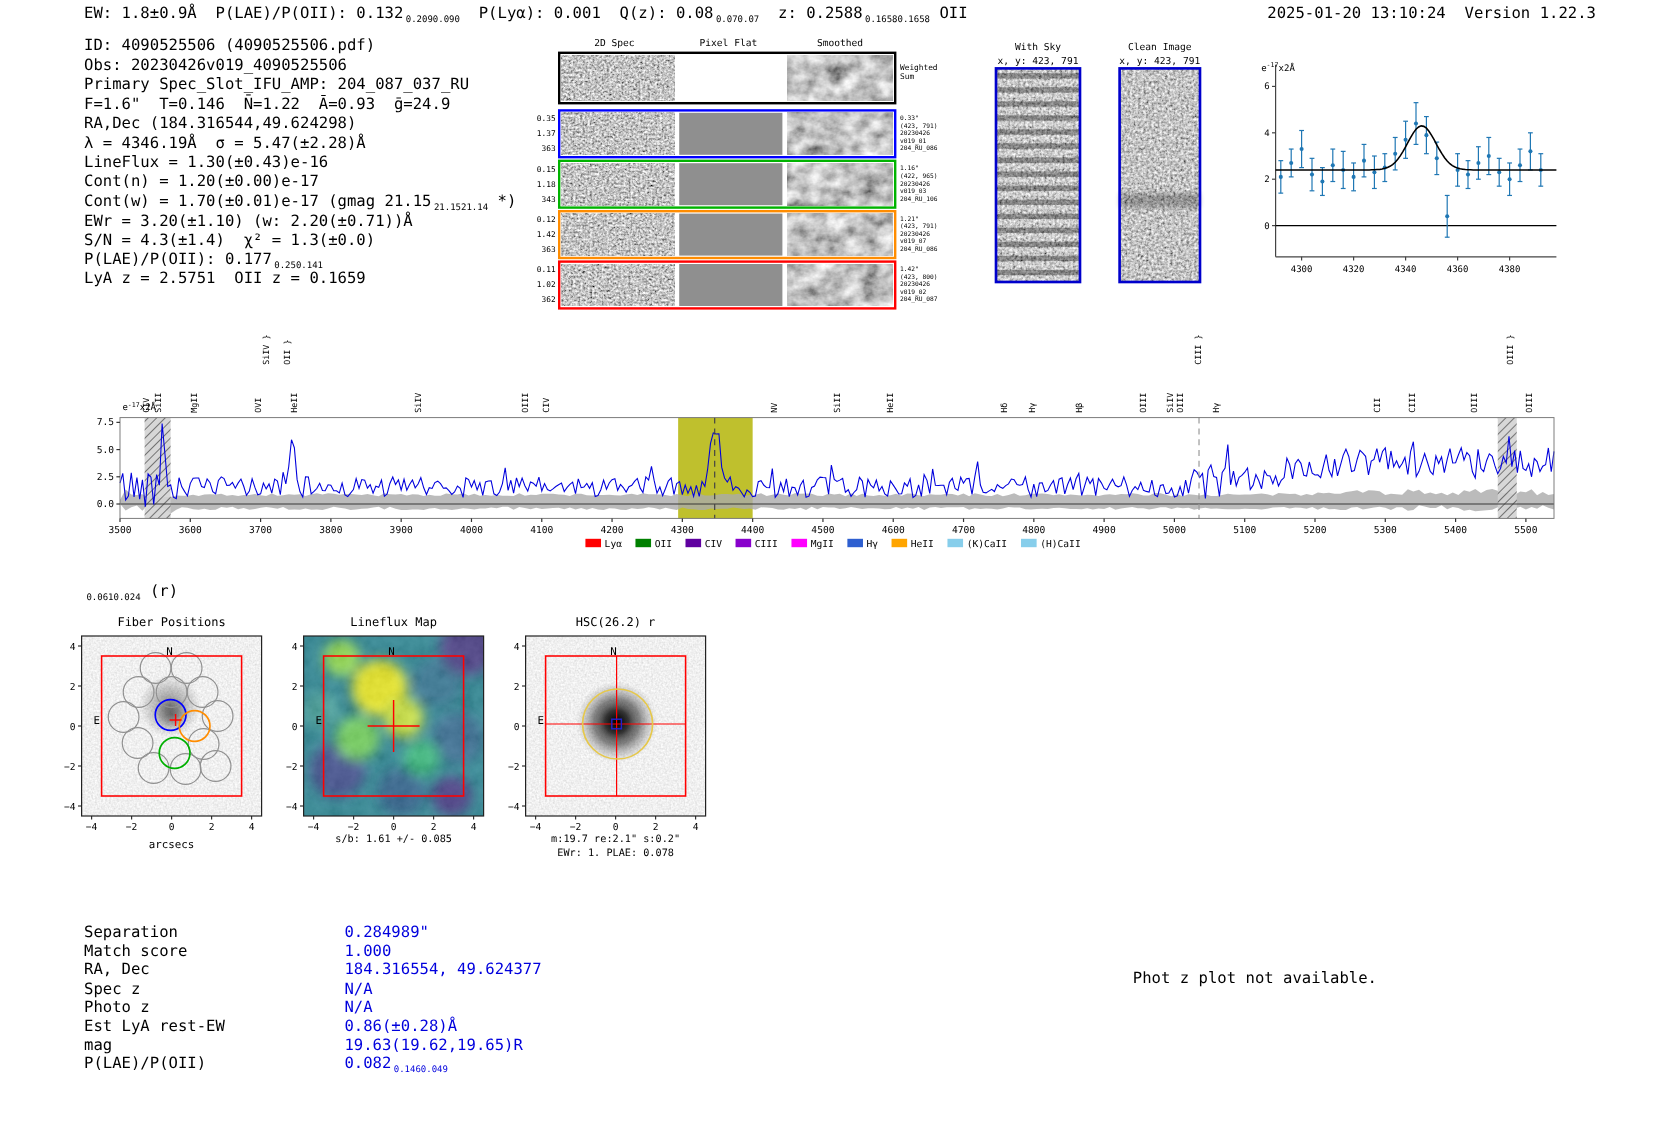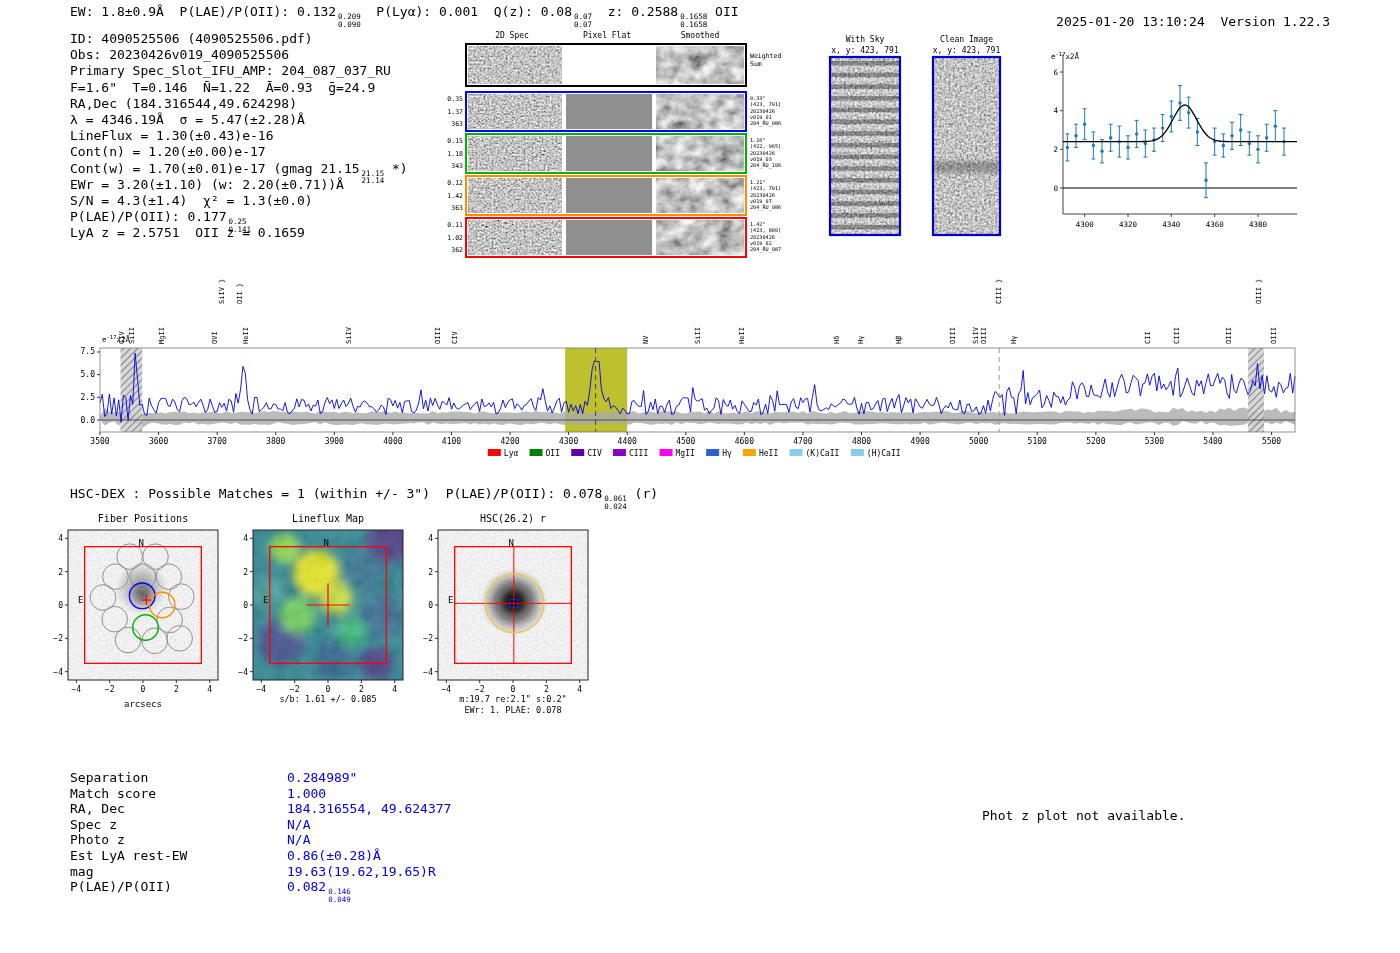--- a/index.html
+++ b/index.html
@@ -1,21 +1,21 @@
 <!DOCTYPE html>
 <html><head>
 <meta charset="utf-8">
 <style>
   *{margin:0;padding:0;box-sizing:border-box}
   html,body{width:1400px;height:953px;background:#fff}
   body{font-family:"DejaVu Sans Mono","Liberation Mono",monospace;color:#000;position:relative;overflow:hidden}
   .abs{position:absolute}
   .mono13{font-size:13px;line-height:16px;white-space:pre}
   .mono13 span{white-space:pre}
-  .frac{display:inline-flex;flex-direction:column;align-items:flex-start;font-size:7.5px;line-height:7.5px;vertical-align:-3px;margin-left:2px;white-space:pre}
+  .frac{display:inline-flex;flex-direction:row;align-items:flex-start;font-size:7.5px;line-height:7.5px;vertical-align:-3px;margin-left:2px;white-space:pre}
   #info-block > div{height:16.2px;white-space:pre}
   #match-table .trow{height:15.6px;white-space:pre}
   #match-table .tlabel{display:inline-block;width:217px}
   #match-table .tvalue{color:#0000dd}
   svg{position:absolute;overflow:visible}
   svg text{font-family:"DejaVu Sans Mono","Liberation Mono",monospace;fill:#000}
   .t5{font-size:5.2px}.t65{font-size:6.5px}.t75{font-size:7.5px}
   .t8{font-size:8px}.t85{font-size:8.5px}.t9{font-size:9px}.t10{font-size:10px}
   .corner{font-size:7.5px}.linelab{font-size:7px}
 </style>
@@ -86,21 +86,21 @@
   <clipPath id="clip-plot">
         <rect x="35" y="18" width="150" height="150"></rect>
       </clipPath>
 </defs>
 </svg>
 
 <div id="root">
 
   <div class="abs mono13" style="left:70px;top:4px"><span>EW: 1.8±0.9Å  P(LAE)/P(OII): 0.132</span><span class="frac"><span>0.209</span><span>0.090</span></span><span>  P(Lyα): 0.001  Q(z): 0.08</span><span class="frac"><span>0.07</span><span>0.07</span></span><span>  z: 0.2588</span><span class="frac"><span>0.1658</span><span>0.1658</span></span><span> OII</span></div>
 
-  <div class="abs mono13" style="right:70px;top:14px;text-align:left">2025-01-20 13:10:24  Version 1.22.3</div>
+  <div class="abs mono13" style="right:70px;top:4px;text-align:left">2025-01-20 13:10:24  Version 1.22.3</div>
 
   <div id="info-block" class="abs mono13" style="left:70px;top:31px"><div><span>ID: 4090525506 (4090525506.pdf)</span></div><div><span>Obs: 20230426v019_4090525506</span></div><div><span>Primary Spec_Slot_IFU_AMP: 204_087_037_RU</span></div><div><span>F=1.6"  T=0.146  N̄=1.22  Ā=0.93  ḡ=24.9</span></div><div><span>RA,Dec (184.316544,49.624298)</span></div><div><span>λ = 4346.19Å  σ = 5.47(±2.28)Å</span></div><div><span>LineFlux = 1.30(±0.43)e-16</span></div><div><span>Cont(n) = 1.20(±0.00)e-17</span></div><div><span>Cont(w) = 1.70(±0.01)e-17 (gmag 21.15</span><span class="frac"><span>21.15</span><span>21.14</span></span><span> *)</span></div><div><span>EWr = 3.20(±1.10) (w: 2.20(±0.71))Å</span></div><div><span>S/N = 4.3(±1.4)  χ² = 1.3(±0.0)</span></div><div><span>P(LAE)/P(OII): 0.177</span><span class="frac"><span>0.25</span><span>0.141</span></span></div><div><span>LyA z = 2.5751  OII z = 0.1659</span></div></div>
 
   <svg id="spec2d" style="left:440px;top:28px" width="360" height="235">
       <text x="72" y="10" class="t8" text-anchor="middle">2D Spec</text>
       <text x="167" y="10" class="t8" text-anchor="middle">Pixel Flat</text>
       <text x="260" y="10" class="t8" text-anchor="middle">Smoothed</text>
       <rect x="28" y="18" width="94" height="38" filter="url(#nz-dark)"></rect>
       <rect x="216" y="18" width="88" height="38" filter="url(#nz-smooth)"></rect>
       <rect x="26" y="16" width="280" height="42" fill="none" stroke="#000000" stroke-width="2"></rect>
@@ -430,21 +430,21 @@
       <rect x="616.15" y="181" width="13" height="7" fill="#2e5fd0"></rect>
       <text x="632.15" y="187.5" class="t8">Hγ</text>
       <rect x="652.9499999999999" y="181" width="13" height="7" fill="#ffa500"></rect>
       <text x="668.9499999999999" y="187.5" class="t8">HeII</text>
       <rect x="699.55" y="181" width="13" height="7" fill="#87ceeb"></rect>
       <text x="715.55" y="187.5" class="t8">(K)CaII</text>
       <rect x="760.8499999999999" y="181" width="13" height="7" fill="#87ceeb"></rect>
       <text x="776.8499999999999" y="187.5" class="t8">(H)CaII</text>
     </svg>
 
-  <div class="abs mono13" style="left:70px;top:486px"><span>HSC-DEX : Possible Matches = 1 (within +/- 3")  P(LAE)/P(OII): 0.078</span><span class="frac"><span>0.061</span><span>0.024</span></span><span> (r)</span></div>
+  <div class="abs mono13" style="left:70px;top:486px"><span class="frac"><span>0.061</span><span>0.024</span></span><span> (r)</span></div>
 
   <svg id="fiberpanel" style="left:33px;top:512px" width="205" height="215">
       <rect x="35" y="18" width="150" height="150" filter="url(#nz-light)"></rect>
       <circle cx="108.33333333333334" cy="76.33333333333334" r="26" fill="url(#g-smudge)"></circle>
       <circle cx="110" cy="83" r="14" fill="url(#g-smudge)"></circle>
       <circle cx="96.66666666666667" cy="44.66666666666667" r="12.8" fill="none" stroke="#909090" stroke-width="1" clip-path="url(#clip-plot)"></circle>
       <circle cx="122.5" cy="44.66666666666667" r="12.8" fill="none" stroke="#909090" stroke-width="1" clip-path="url(#clip-plot)"></circle>
       <circle cx="82.5" cy="64.66666666666666" r="12.8" fill="none" stroke="#909090" stroke-width="1" clip-path="url(#clip-plot)"></circle>
       <circle cx="110" cy="64.66666666666666" r="12.8" fill="none" stroke="#909090" stroke-width="1" clip-path="url(#clip-plot)"></circle>
       <circle cx="135.83333333333334" cy="64.66666666666666" r="12.8" fill="none" stroke="#909090" stroke-width="1" clip-path="url(#clip-plot)"></circle>
@@ -567,15 +567,15 @@
       <text x="30" y="29.333333333333336" class="t8" text-anchor="end">4</text>
       <rect x="35" y="18" width="150" height="150" fill="none" stroke="#222" stroke-width="1"></rect>
       <text x="108.33333333333334" y="33.833333333333336" class="t9" fill="#e00000" text-anchor="middle">N</text>
       <text x="45" y="91.33333333333334" class="t9" fill="#e00000">E</text>
       <text x="110" y="190" class="t85" text-anchor="middle">m:19.7 re:2.1" s:0.2"</text>
       <text x="110" y="201" class="t85" text-anchor="middle">EWr: 1. PLAE: 0.078</text>
     </svg>
 
   <div id="match-table" class="abs mono13" style="left:70px;top:770px"><div class="trow"><span class="tlabel">Separation</span><span class="tvalue">0.284989"</span></div><div class="trow"><span class="tlabel">Match score</span><span class="tvalue">1.000</span></div><div class="trow"><span class="tlabel">RA, Dec</span><span class="tvalue">184.316554, 49.624377</span></div><div class="trow"><span class="tlabel">Spec z</span><span class="tvalue">N/A</span></div><div class="trow"><span class="tlabel">Photo z</span><span class="tvalue">N/A</span></div><div class="trow"><span class="tlabel">Est LyA rest-EW</span><span class="tvalue">0.86(±0.28)Å</span></div><div class="trow"><span class="tlabel">mag</span><span class="tvalue">19.63(19.62,19.65)R</span></div><div class="trow"><span class="tlabel">P(LAE)/P(OII)</span><span class="tvalue">0.082</span><span class="frac tvalue"><span>0.146</span><span>0.049</span></span></div></div>
 
-  <div class="abs mono13" style="left:982px;top:808px">Phot z plot not available.</div>
+  <div class="abs mono13" style="left:944px;top:808px">Phot z plot not available.</div>
 
 </div>
 
 </body></html>

